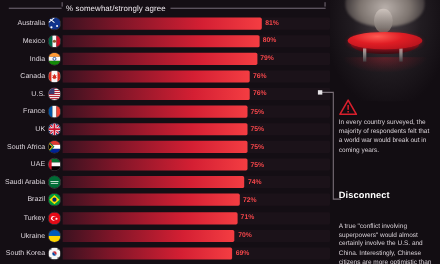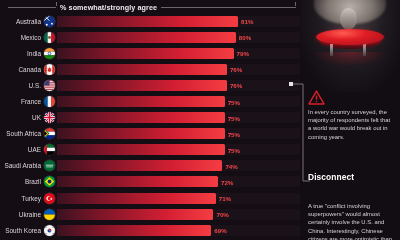--- a/index.html
+++ b/index.html
@@ -19,21 +19,21 @@
 
   
   .axis-header {
     position:absolute; left:8px; top:2px; width:288px; height:11px;
     display:flex; align-items:center; gap:4px;
   }
   .axis-rule { flex:0 0 auto; height:1px; background:#6e6470; }
   .axis-rule.left  { width:48px; }
   .axis-rule.right { flex:1 1 auto; }
   .axis-caption {
-    font-size:7.2px; font-weight:bold; color:#efe9ef;
+    font-size:7.2px; font-weight:normal; color:#efe9ef;
     letter-spacing:.08px; white-space:nowrap;
   }
   .axis-tick {
     position:absolute; top:2px; width:1px; height:4px; background:#6e6470;
   }
   .tick-a { left:56px; }
   .tick-b { left:295px; }
 
   
   .rows { position:absolute; left:0; top:13px; width:300px; }

